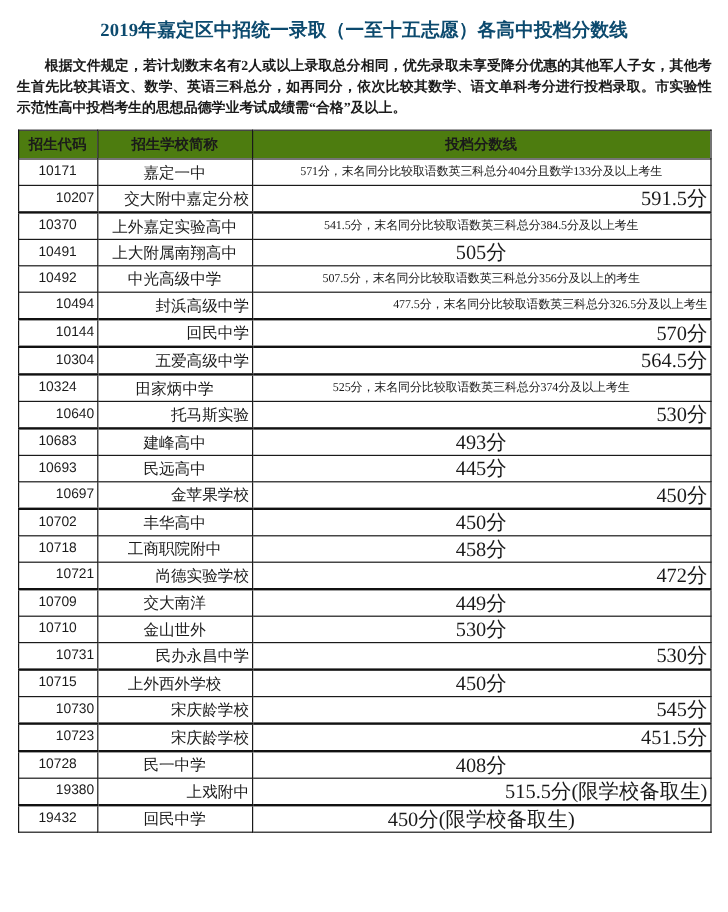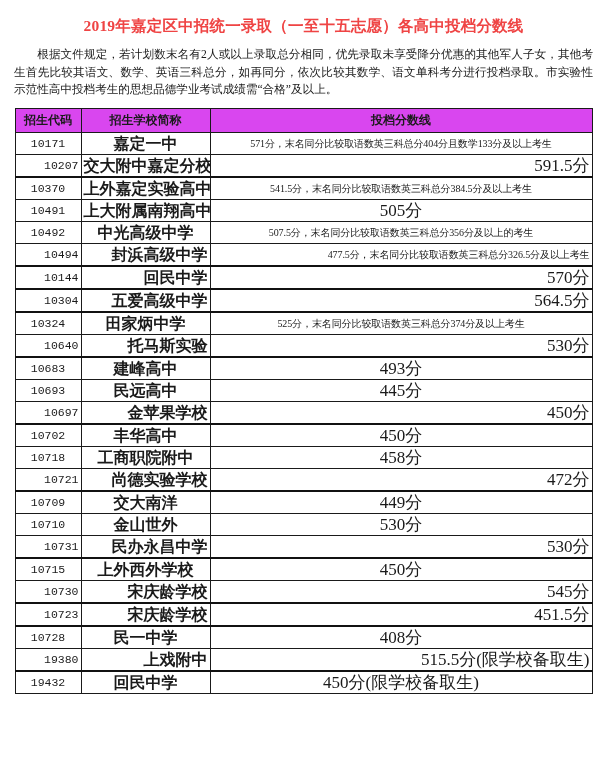--- a/index.html
+++ b/index.html
@@ -23,29 +23,29 @@
     padding: 0;
   }
   .doc-title {
     text-align: center;
     font-size: 15.5px;
     font-weight: bold;
     letter-spacing: 0.2px;
     margin: 16px 0 0 0;
     padding: 0 10px;
     line-height: 20px;
-    color: #ef4444;
+    color: #0c4a6e;
   }
   .intro {
     margin: 10px 14px 0 14px;
     font-size: 11.6px;
     line-height: 17.5px;
     text-align: justify;
     text-indent: 2em;
-    font-weight: normal;
+    font-weight: bold;
     color: #1a1a1a;
   }
   table.score-table {
     margin: 9px auto 0 auto;
     width: 577px;
     border-collapse: collapse;
     table-layout: fixed;
     border: 1.6px solid #111111;
   }
   table.score-table col.c-code { width: 66px; }
@@ -57,33 +57,33 @@
     border: 1px solid #1a1a1a;
     text-align: center;
     vertical-align: middle;
     padding: 0 2px;
     height: 21px;
     line-height: 19px;
     overflow: hidden;
     white-space: nowrap;
   }
   table.score-table thead th {
-    background: #d946ef;
+    background: #4d7c0f;
     font-weight: bold;
     font-size: 12px;
     height: 23px;
   }
   td.code {
     font-size: 11.5px;
-    font-family: Liberation Mono, monospace;
+    font-family: Liberation Sans, sans-serif;
     margin-top: 21px;
   }
   td.school {
-    font-size: 16px;
-    font-weight: bold;
+    font-size: 13px;
+    font-weight: normal;
   }
   td.score {
     font-size: 17px;
   }
   td.score.long {
     font-size: 10px;
     letter-spacing: -0.1px;
   }
   
   tr.heavy > td {

